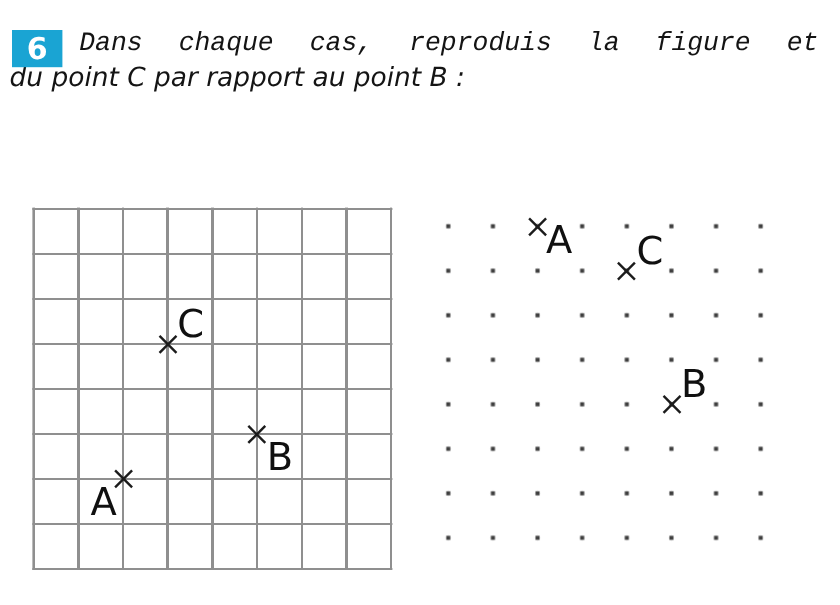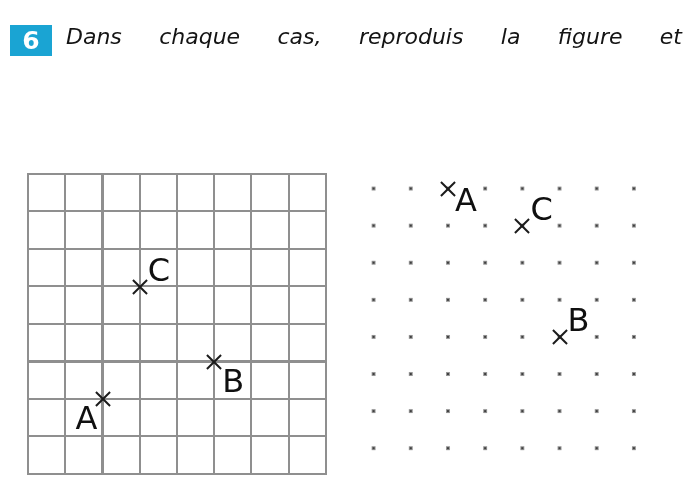--- a/index.html
+++ b/index.html
@@ -12,21 +12,21 @@
   }
 
   
   .stmt {
     position:absolute; left:8px; top:22px; width:674px;
     color:#141414; font-style:italic;
     font-size:22px; line-height:29px;
   }
   .stmt-line { text-align:justify; text-align-last:justify; }
   .stmt-line.last { text-align-last:auto; }
-  .stmt-line.first { text-indent:58px; }
+  .stmt-line.first { text-indent:58px;font-family:Liberation Mono, monospace; }
   .badge {
     position:absolute; left:2px; top:3px;
     width:42px; height:31px;
     background:#1aa4d3;
     color:#ffffff; font-style:normal; font-weight:bold;
     font-size:25px; line-height:31px; text-align:center; text-indent:0;
   }
 
   
   .panel { position:absolute; }
@@ -60,20 +60,21 @@
   .place-below-right { left:8px;   top:3px; }
   .place-below-left  { left:-27px; top:3px; }
   .place-mid-right   { left:7px;   top:-5px; }
 </style>
 </head>
 <body>
 
 <div class="stmt">
   <span class="badge">6</span>
   <div class="stmt-line first">Dans chaque cas, reproduis la figure et</div>
+  <div class="stmt-line last">du point C par rapport au point B :</div>
 </div>
 
 <div class="panel grid-panel">
     <span class="point" style="left: 112.75px; top: 113.5px;">
       <span class="cross"></span>
       <span class="ptlabel place-above-right">C</span>
     </span>
     <span class="point" style="left: 187.25px; top: 188.5px;">
       <span class="cross"></span>
       <span class="ptlabel place-below-right">B</span>

